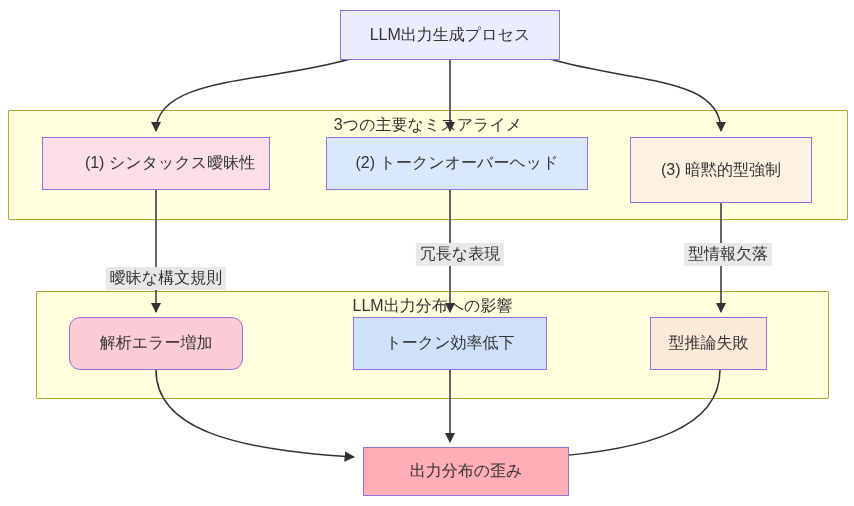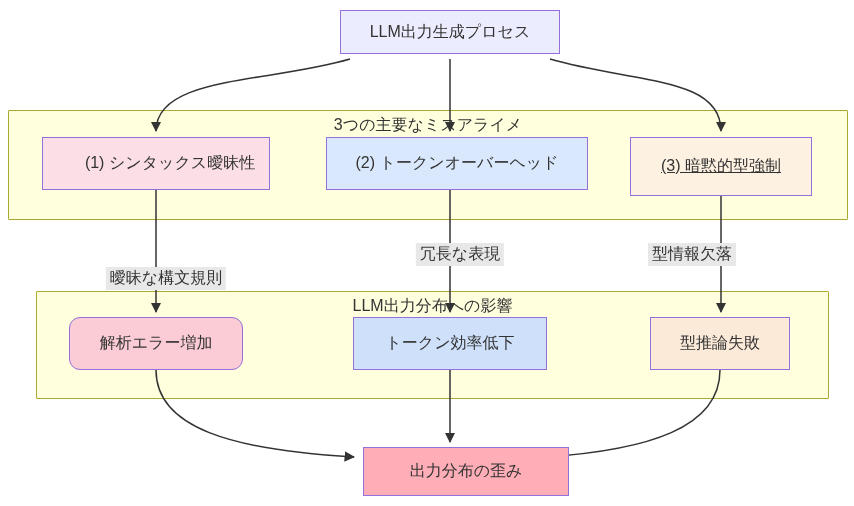--- a/index.html
+++ b/index.html
@@ -22,32 +22,32 @@
     position:absolute;display:flex;align-items:center;justify-content:center;
     border:1px solid var(--node-border);text-align:center;z-index:3;
     box-sizing:border-box;
   }
   .edge-label{
     position:absolute;transform:translateX(-50%);
     background:var(--label-bg);padding:1px 4px;z-index:3;
     font-size:16px;color:#333;white-space:nowrap;
   }
   
-  .n-root   {left:340px;top:10px;width:220px;height:44px;background:var(--root-fill);}
+  .n-root   {left:340px;top:10px;width:220px;height:50px;background:var(--root-fill);}
   .cl-1     {left:8px;  top:110px;width:838px;height:108px;}
   .n-a1     {left:42px; top:137px;width:228px;height:53px;background:var(--pink-light);padding-left:28px;}
   .n-a2     {left:326px;top:137px;width:262px;height:53px;background:var(--blue-light);}
-  .n-a3     {left:630px;top:137px;width:182px;height:59px;background:var(--orange-light);text-decoration:underline;}
+  .n-a3     {left:630px;top:137px;width:182px;height:66px;background:var(--orange-light);}
   .el-1     {left:166px;top:243px;margin-top:24px;}
   .el-2     {left:460px;top:243px;}
-  .el-3     {left:692px;top:243px;}
+  .el-3     {left:728px;top:243px;}
   .cl-2     {left:36px; top:291px;width:791px;height:106px;}
   .n-b1     {left:69px; top:317px;width:174px;height:53px;background:var(--pink);border-radius:11px;}
   .n-b2     {left:353px;top:317px;width:194px;height:53px;background:var(--blue);}
-  .n-b3     {left:650px;top:317px;width:140px;height:53px;background:var(--orange);}
+  .n-b3     {left:650px;top:317px;width:117px;height:53px;background:var(--orange);}
   .n-sink   {left:363px;top:447px;width:206px;height:49px;background:var(--pink-strong);}
 </style>
 </head>
 <body>
 
 <div class="canvas">
 
   <div class="cluster cl-1">
     <div class="cluster-title">3つの主要なミスアライメ</div>
   </div>

